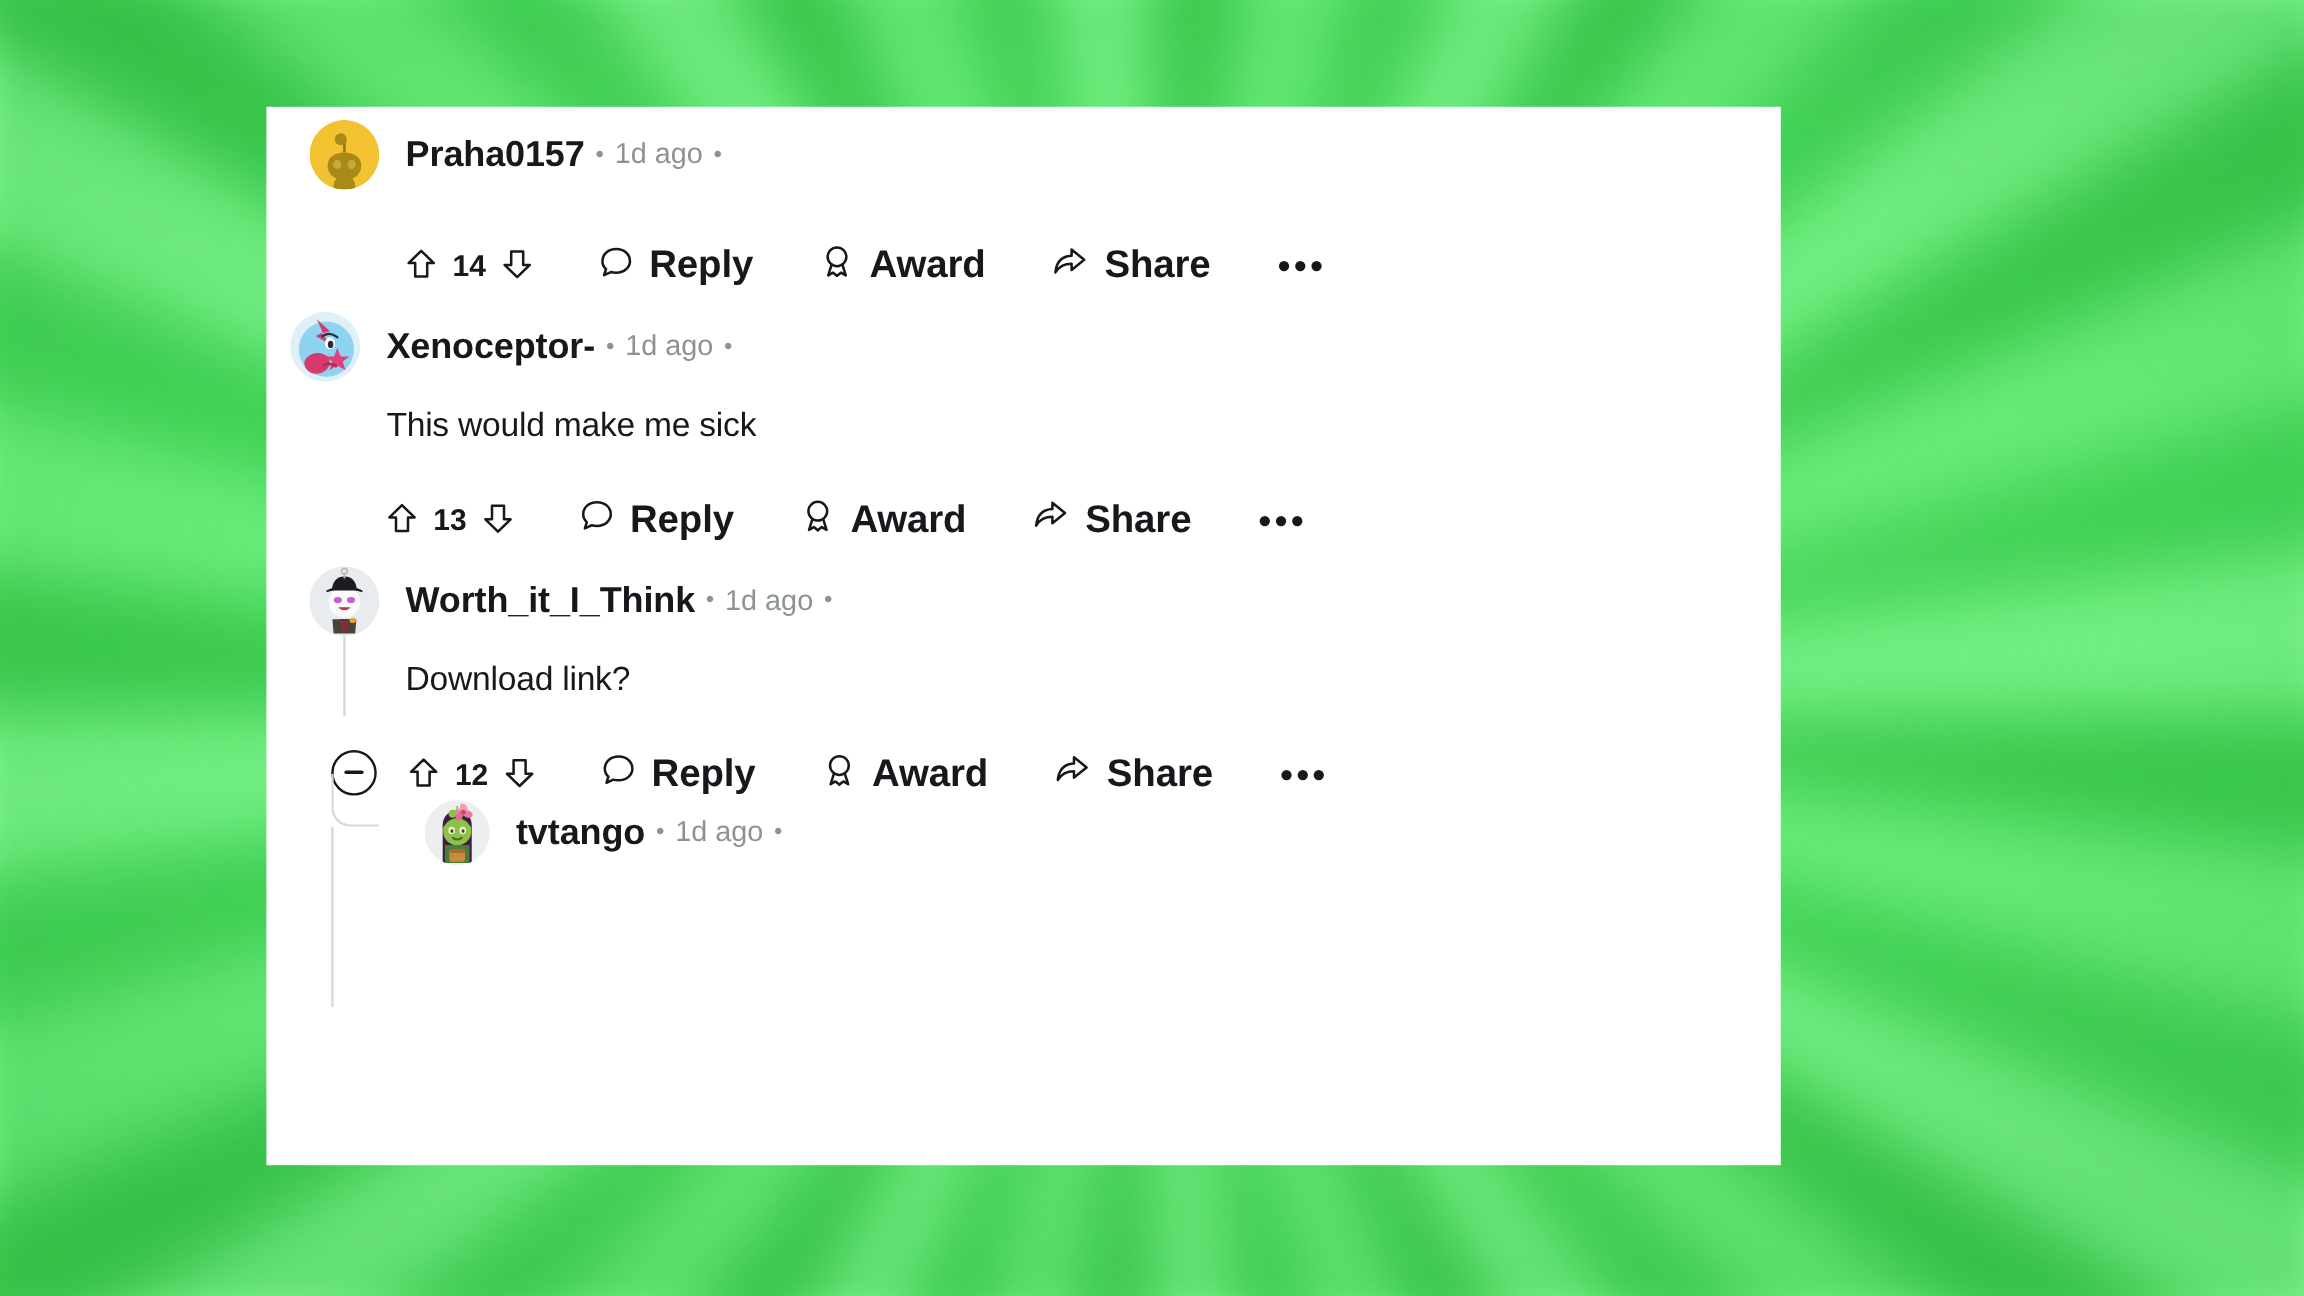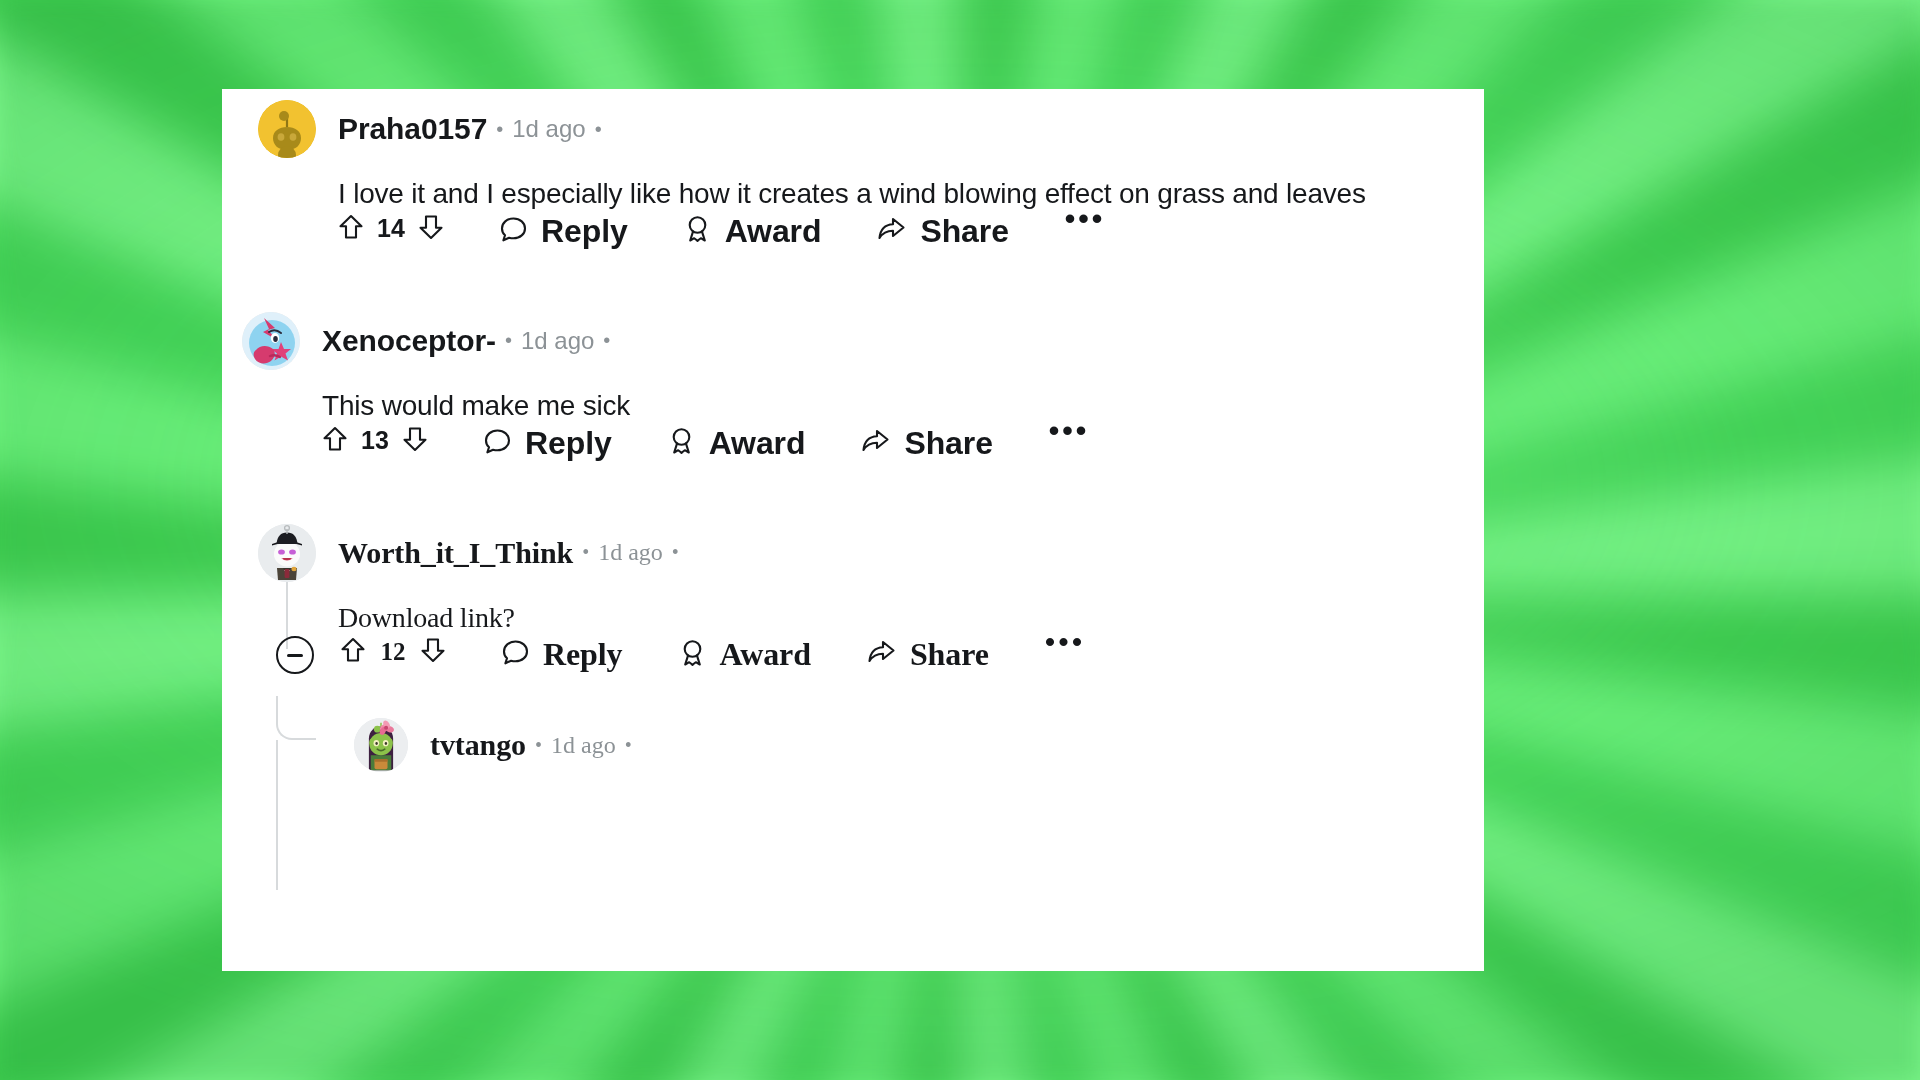--- a/index.html
+++ b/index.html
@@ -99,21 +99,21 @@
     color: #16181b;
     line-height: 1.35;
     padding-left: 80px;
     padding-top: 14px;
     letter-spacing: -0.2px;
   }
 
   
   .actions {
     display: flex;
-    align-items: flex-start;
+    align-items: flex-end;
     padding-left: 80px;
     height: 78px;
     position: relative;
   }
   .actions.with-collapse { padding-left: 0; }
 
   .collapse-btn {
     width: 38px;
     height: 38px;
     border-radius: 50%;
@@ -209,21 +209,20 @@
           <ellipse cx="23" cy="37" rx="3.4" ry="3.8" fill="#c9a83a"></ellipse>
           <ellipse cx="35" cy="37" rx="3.4" ry="3.8" fill="#c9a83a"></ellipse>
         </svg>
       </div>
       <span class="username">Praha0157</span>
       <span class="meta-dot">•</span>
       <span class="timestamp">1d ago</span>
       <span class="meta-dot">•</span>
     </div>
 
-    <div class="comment-body">I love it and I especially like how it creates a wind blowing effect on grass and leaves</div>
 
     <div class="actions">
       <div class="vote-group">
         <span class="icon">
           <svg width="26" height="28" viewBox="0 0 26 28" fill="none" stroke="#16181b" stroke-width="2.1" stroke-linejoin="round" stroke-linecap="round">
             <path d="M13 3 L23.5 13.2 L18 13.2 L18 24.5 L8 24.5 L8 13.2 L2.5 13.2 Z"></path>
           </svg>
         </span>
         <span class="vote-count">14</span>
         <span class="icon">
@@ -330,21 +329,21 @@
             <path d="M2.5 22 C3.5 12 9 8.5 16 8.2 L16 3 L26.5 11.5 L16 20 L16 14.7 C9.5 14.7 5.5 17 2.5 22 Z"></path>
           </svg>
         </span>
         <span class="action-label">Share</span>
       </div>
 
       <div class="more-dots">•••</div>
     </div>
   </div>
 
-  <div class="comment" style="padding-top:18px;font-family:Liberation Serif, serif;">
+  <div class="comment" style="padding-top:18px;">
 
     <div class="thread-line" style="left:64px; top:64px; height:82px;"></div>
 
     <div class="comment-head">
       <div class="avatar">
         <svg viewBox="0 0 58 58">
           <circle cx="29" cy="29" r="29" fill="#e9ecee"></circle>
           <path d="M19 44 L20 56 L38 56 L39 44 Z" fill="#4a4338"></path>
           <path d="M25 44 L29 52 L33 44 Z" fill="#3a342c"></path>
           <path d="M26 46 L29 50 L32 46 Z" fill="#d8d3cc"></path>

